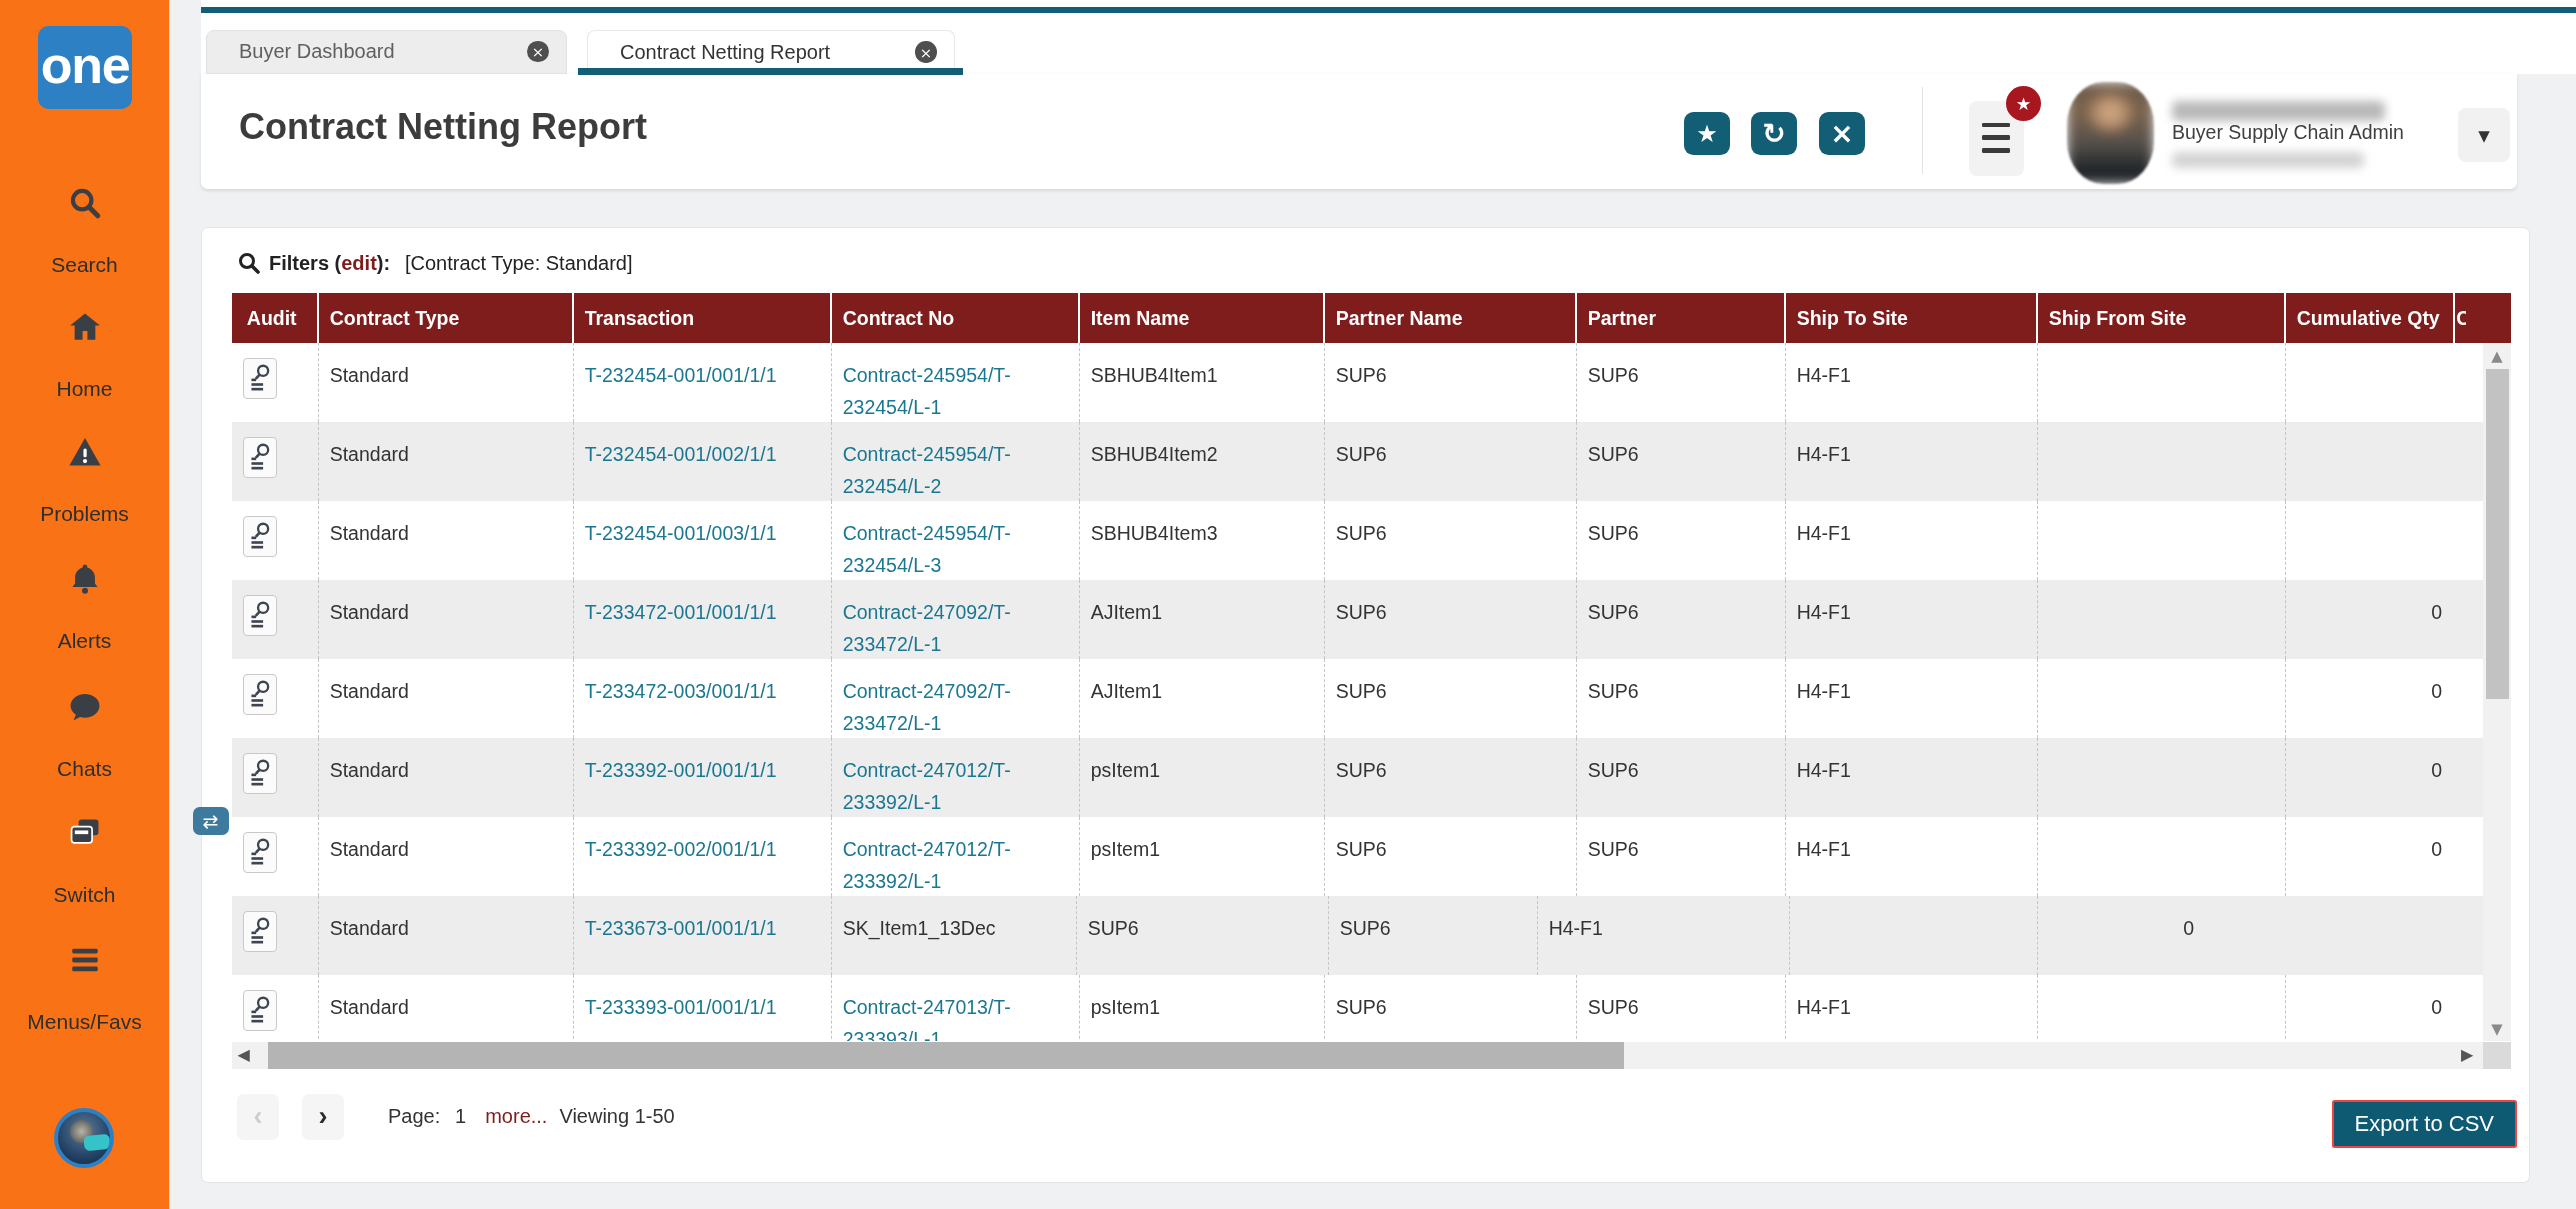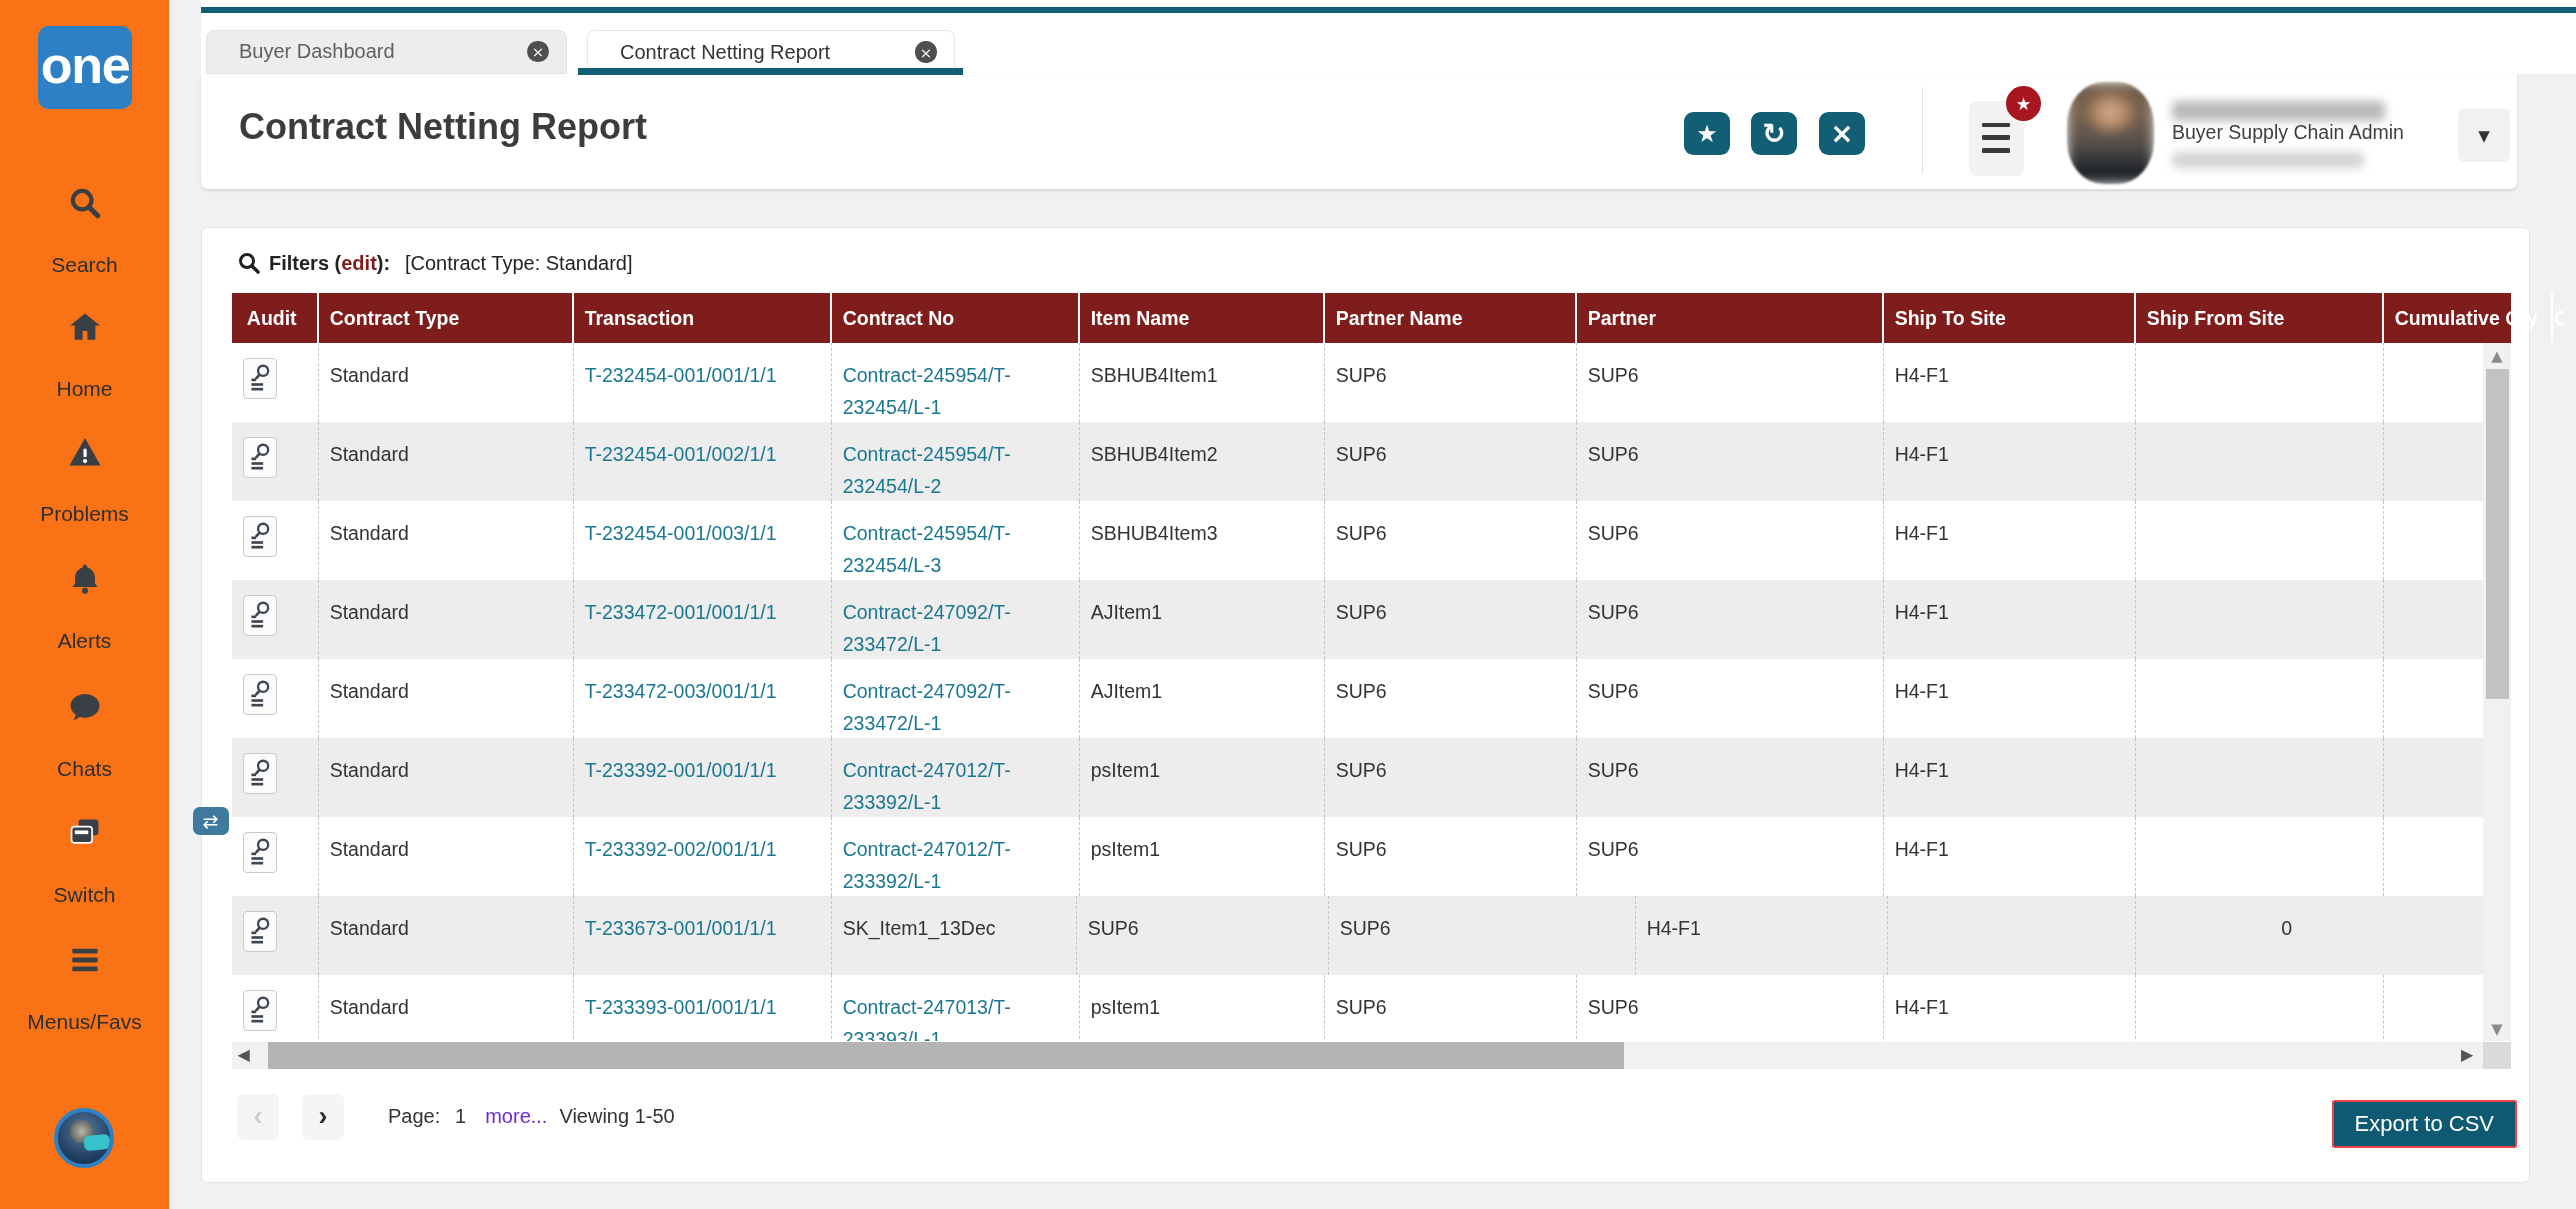--- a/index.html
+++ b/index.html
@@ -86,21 +86,21 @@
   .t-row:nth-child(even){background:#ededed;}
   .cell{box-sizing:border-box;padding:16px 10px 0 10.7px;font-size:19.5px;line-height:32px;color:#333;
         border-right:1.3px dashed #c4c4c4;overflow:hidden;}
   .cell:last-child{border-right:none;}
   .c-audit{width:87px;flex:none;}
   .c-ctype{width:255px;flex:none;}
   .c-trans{width:258px;flex:none;}
   .c-cno{width:248px;flex:none;}
   .c-item{width:245px;flex:none;}
   .c-pname{width:252px;flex:none;}
-  .c-partner{width:307px;flex:none;}
+  .c-partner{width:209px;flex:none;}
   .c-shipto{width:252px;flex:none;}
   .c-shipfrom{width:248px;flex:none;}
   .c-cum{width:180px;flex:none;}
   .h-sliver{width:10.7px;flex:none;padding-left:1.3px;border-right:none;}
   .cell.c-cum{text-align:right;padding-right:24px;}
   .link{color:#1a7791;cursor:pointer;overflow-wrap:break-word;}
   .audit-box{width:32px;height:39px;border:1.3px solid #c9c9c9;background:#fbfbfb;border-radius:4px;
              display:flex;align-items:center;justify-content:center;cursor:pointer;margin-top:-1.3px;}
   .audit-box svg{width:24px;height:29.5px;}
 
@@ -116,21 +116,21 @@
   #h-corner{position:absolute;left:2251px;top:0;width:28px;height:27px;background:#dadada;}
 
   
   #footer-row{position:absolute;left:35px;top:865px;height:47px;display:flex;align-items:center;font-size:20px;color:#333;}
   .pg-btn{width:42px;height:46px;border-radius:6.7px;background:#f5f5f5;display:flex;align-items:center;
           justify-content:center;font-size:27px;font-weight:bold;cursor:pointer;}
   #pg-prev{color:#cccccc;margin-right:23px;}
   #pg-next{color:#2e2e2e;margin-right:44px;}
   #pg-label{margin-right:14.8px;}
   #pg-num{margin-right:19px;}
-  #pg-more{color:#6d28d9;cursor:pointer;margin-right:12px;}
+  #pg-more{color:#7f1d1d;cursor:pointer;margin-right:12px;}
   #export-btn{position:absolute;right:12px;top:872px;height:48px;padding:0 21px;background:#0e5a73;
               border:2px solid #ef4444;border-radius:2.7px;color:#fff;font-size:22px;display:flex;
               align-items:center;justify-content:center;cursor:pointer;box-sizing:border-box;}
 </style>
 </head>
 <body>
 
 <div id="root">
 
   <aside id="sidebar">

